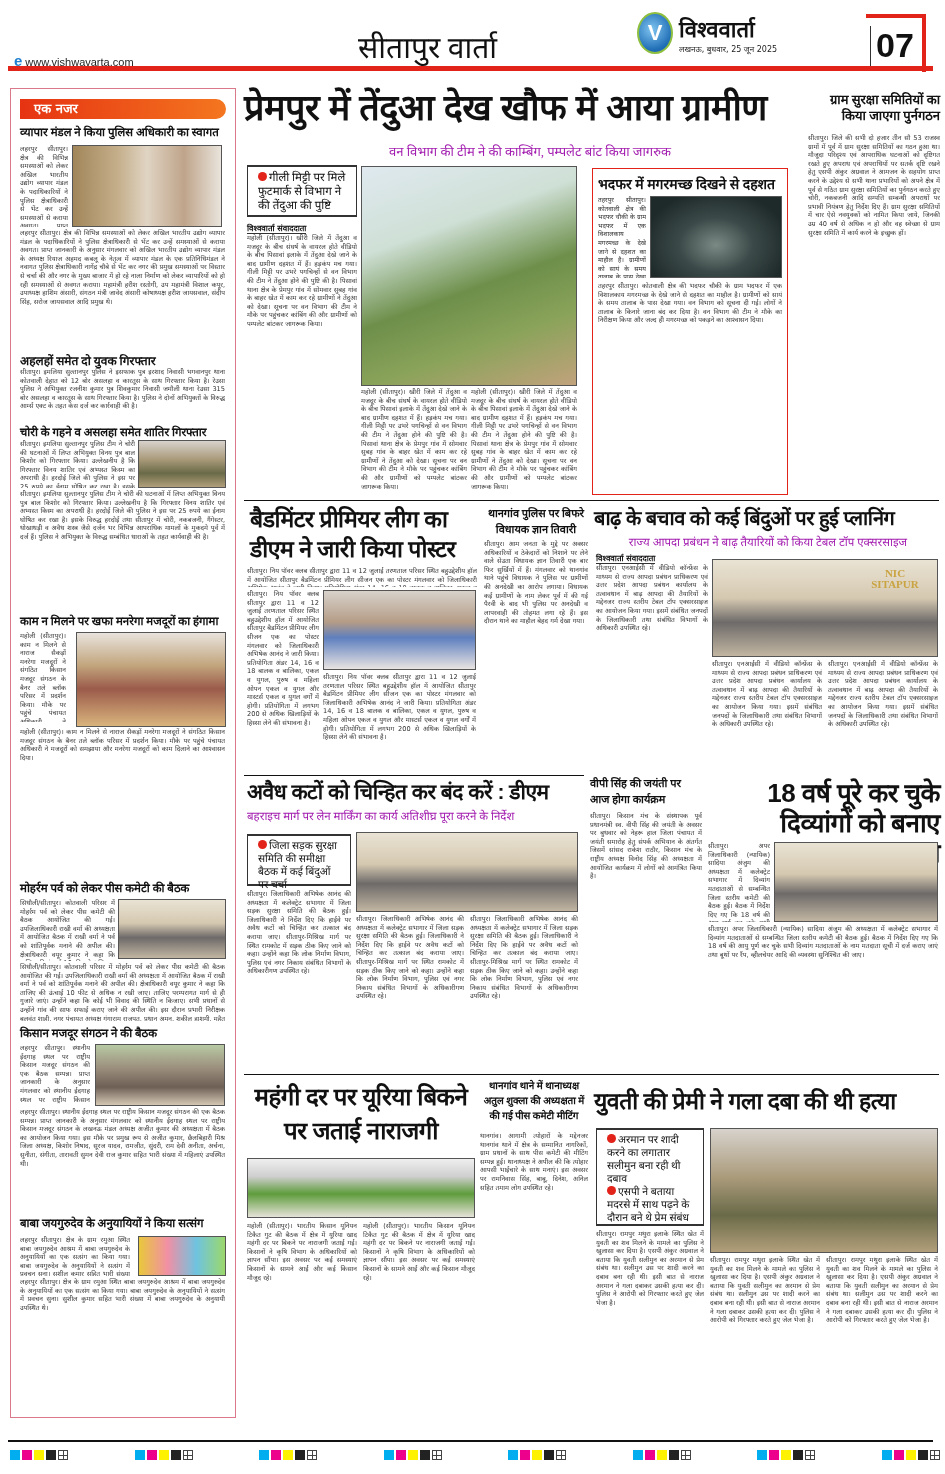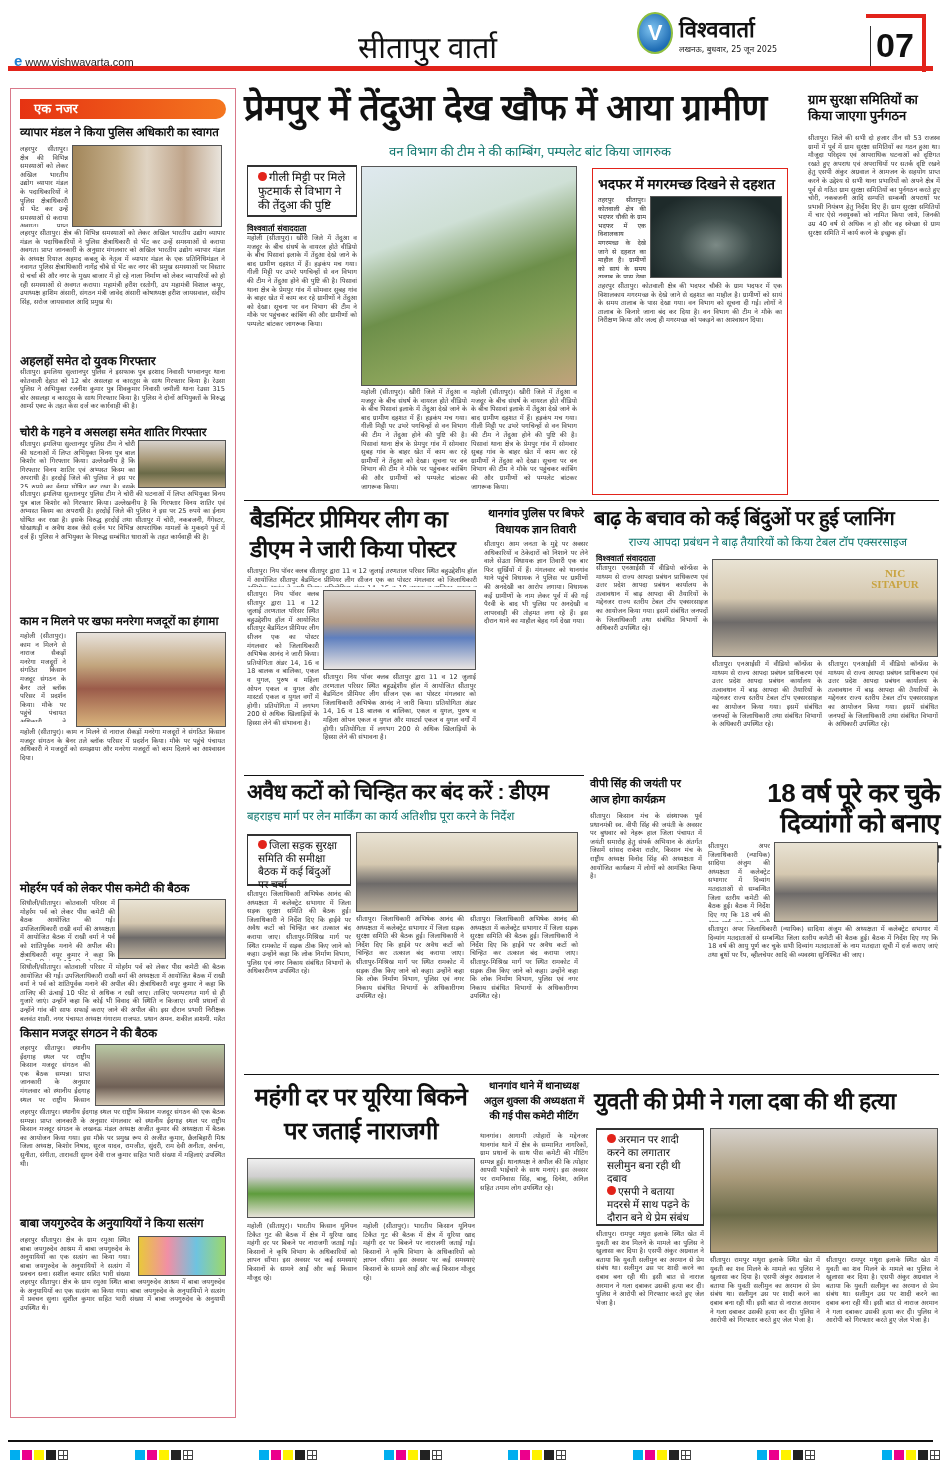--- a/index.html
+++ b/index.html
@@ -24,21 +24,21 @@
 .photo.dark{background:radial-gradient(ellipse at 50% 60%,#7c8a86 0%,#3b4a48 40%,#1e2a2a 80%)}
 .photo.room{background:linear-gradient(180deg,#e9e3d4 0%,#d5c8b0 40%,#6d6a69 65%,#c2b6a2 100%)}
 .photo.crowd{background:linear-gradient(180deg,#e8e3dd 0%,#c2a57d 35%,#9b5b4a 60%,#d9b47d 100%)}
 .photo.police{background:linear-gradient(180deg,#d7d2cc 0%,#a99a7a 40%,#6a6a48 70%,#b29f7b 100%)}
 .photo.farm{background:linear-gradient(180deg,#efefef 0%,#d0cfcf 30%,#5e9c3c 60%,#e6e2d8 100%)}
 .redbox{border:1.5px solid #e2231a}
 .bullet-box{border:1px solid #333;border-top:2px solid #333;border-bottom:2px solid #333;padding:3px 10px;font-size:12px;line-height:15px;font-family:"Liberation Serif",serif;color:#111}
 .dot{display:inline-block;width:9px;height:9px;border-radius:50%;background:#e2231a;margin-right:2px}
 .byline{font-size:8px;font-weight:bold;border-bottom:1px solid #333;display:inline-block}
 .big{font-weight:bold;font-family:"Liberation Sans",sans-serif;color:#111;letter-spacing:-0.5px}
-.sub{font-family:"Liberation Serif",serif;color:#0f766e}
+.sub{font-family:"Liberation Serif",serif;color:#a21caf}
 .rule{background:#111}
 .cmyk{display:flex;gap:2px;align-items:center}
 .cmyk span{display:inline-block;width:10px;height:10px}
 .cmyk .c{background:#00aeef}.cmyk .m{background:#ec008c}.cmyk .y{background:#fff200}.cmyk .k{background:#222}
 .cmyk .reg{border:1px solid #444;background:linear-gradient(#444,#444) center/1px 100% no-repeat,linear-gradient(#444,#444) center/100% 1px no-repeat,#fff}
 </style>
 </head>
 <body>
 
 <div class="abs hdr-url"><span class="e">e</span><span>www.vishwavarta.com</span></div>
@@ -97,21 +97,21 @@
 <div class="abs photo green" style="left:361px;top:166px;width:216px;height:220px"></div>
 <div class="abs txt" style="left:361px;top:388px;width:106px;height:110px">महोली (सीतापुर)। खीरी जिले में तेंदुआ व मजदूर के बीच संघर्ष के वायरल होते वीडियो के बीच पिसावां इलाके में तेंदुआ देखे जाने के बाद ग्रामीण दहशत में हैं। हड़कंप मच गया। गीली मिट्टी पर उभरे पगचिन्हों से वन विभाग की टीम ने तेंदुआ होने की पुष्टि की है। पिसावां थाना क्षेत्र के प्रेमपुर गांव में सोमवार सुबह गांव के बाहर खेत में काम कर रहे ग्रामीणों ने तेंदुआ को देखा। सूचना पर वन विभाग की टीम ने मौके पर पहुंचकर कांबिंग की और ग्रामीणों को पम्पलेट बांटकर जागरूक किया।</div>
 <div class="abs txt" style="left:471px;top:388px;width:106px;height:110px">महोली (सीतापुर)। खीरी जिले में तेंदुआ व मजदूर के बीच संघर्ष के वायरल होते वीडियो के बीच पिसावां इलाके में तेंदुआ देखे जाने के बाद ग्रामीण दहशत में हैं। हड़कंप मच गया। गीली मिट्टी पर उभरे पगचिन्हों से वन विभाग की टीम ने तेंदुआ होने की पुष्टि की है। पिसावां थाना क्षेत्र के प्रेमपुर गांव में सोमवार सुबह गांव के बाहर खेत में काम कर रहे ग्रामीणों ने तेंदुआ को देखा। सूचना पर वन विभाग की टीम ने मौके पर पहुंचकर कांबिंग की और ग्रामीणों को पम्पलेट बांटकर जागरूक किया।</div>
 
 <div class="abs redbox" style="left:592px;top:168px;width:196px;height:327px"></div>
 <div class="abs h-small" style="left:598px;top:174px;width:190px;font-size:14px">भदफर में मगरमच्छ दिखने से दहशत</div>
 <div class="abs txt" style="left:598px;top:196px;width:48px;height:82px;font-size:6.4px">तहरपुर सीतापुर। कोतवाली क्षेत्र की भदफर चौकी के ग्राम भदफर में एक विशालकाय मगरमच्छ के देखे जाने से दहशत का माहौल है। ग्रामीणों को सायं के समय तालाब के पास देखा गया। वन विभाग को सूचना दी गई। लोगों ने तालाब के किनारे जाना बंद कर दिया है। वन विभाग की टीम ने मौके का निरीक्षण किया और जल्द ही मगरमच्छ को पकड़ने का आश्वासन दिया।</div>
 <div class="abs photo dark" style="left:650px;top:196px;width:132px;height:82px"></div>
 <div class="abs txt" style="left:598px;top:282px;width:184px;height:208px">तहरपुर सीतापुर। कोतवाली क्षेत्र की भदफर चौकी के ग्राम भदफर में एक विशालकाय मगरमच्छ के देखे जाने से दहशत का माहौल है। ग्रामीणों को सायं के समय तालाब के पास देखा गया। वन विभाग को सूचना दी गई। लोगों ने तालाब के किनारे जाना बंद कर दिया है। वन विभाग की टीम ने मौके का निरीक्षण किया और जल्द ही मगरमच्छ को पकड़ने का आश्वासन दिया।</div>
 
-<div class="abs h-small" style="left:808px;top:92px;width:132px;font-size:13px;line-height:16px;text-align:left">ग्राम सुरक्षा समितियों का किया जाएगा पुर्नगठन</div>
+<div class="abs h-small" style="left:808px;top:92px;width:132px;font-size:13px;line-height:16px;text-align:right">ग्राम सुरक्षा समितियों का किया जाएगा पुर्नगठन</div>
 <div class="abs txt" style="left:808px;top:134px;width:132px;height:360px">सीतापुर। जिले की सभी दो हजार तीन सौ 53 राजस्व ग्रामों में पूर्व में ग्राम सुरक्षा समितियों का गठन हुआ था। मौजूदा परिदृश्य एवं आपराधिक घटनाओं को दृष्टिगत रखते हुए अपराध एवं अपराधियों पर सतर्क दृष्टि रखने हेतु एसपी अंकुर अग्रवाल ने आमजन के सहयोग प्राप्त करने के उद्देश्य से सभी थाना प्रभारियों को अपने क्षेत्र में पूर्व से गठित ग्राम सुरक्षा समितियों का पुर्नगठन करते हुए चोरी, नकबजनी आदि सम्पत्ति सम्बन्धी अपराधों पर प्रभावी नियंत्रण हेतु निर्देश दिए हैं। ग्राम सुरक्षा समितियों में चार ऐसे नवयुवकों को नामित किया जाये, जिनकी उम्र 40 वर्ष से अधिक न हो और वह स्वेच्छा से ग्राम सुरक्षा समिति में कार्य करने के इच्छुक हों।</div>
 
 <div class="abs rule" style="left:244px;top:500px;width:695px;height:1px"></div>
 
 <div class="abs big" style="left:250px;top:504px;width:228px;font-size:23px;line-height:30px">बैडमिंटर प्रीमियर लीग का डीएम ने जारी किया पोस्टर</div>
 <div class="abs txt" style="left:247px;top:567px;width:230px;height:20px">सीतापुर। निय पॉवर क्लब सीतापुर द्वारा 11 व 12 जुलाई तरणताल परिसर स्थित बहुउद्देशीय हॉल में आयोजित सीतापुर बैडमिंटन प्रीमियर लीग सीजन एक का पोस्टर मंगलवार को जिलाधिकारी अभिषेक आनंद ने जारी किया। प्रतियोगिता अंडर 14, 16 व 18 बालक व बालिका, एकल व युगल, पुरुष व महिला ओपन एकल व युगल और मास्टर्स एकल व युगल वर्गों में होगी। प्रतियोगिता में लगभग 200 से अधिक खिलाड़ियों के हिस्सा लेने की संभावना है।</div>
 <div class="abs txt" style="left:247px;top:590px;width:72px;height:180px">सीतापुर। निय पॉवर क्लब सीतापुर द्वारा 11 व 12 जुलाई तरणताल परिसर स्थित बहुउद्देशीय हॉल में आयोजित सीतापुर बैडमिंटन प्रीमियर लीग सीजन एक का पोस्टर मंगलवार को जिलाधिकारी अभिषेक आनंद ने जारी किया। प्रतियोगिता अंडर 14, 16 व 18 बालक व बालिका, एकल व युगल, पुरुष व महिला ओपन एकल व युगल और मास्टर्स एकल व युगल वर्गों में होगी। प्रतियोगिता में लगभग 200 से अधिक खिलाड़ियों के हिस्सा लेने की संभावना है।</div>
 <div class="abs photo" style="left:323px;top:590px;width:153px;height:80px;background:linear-gradient(180deg,#d8d2cb 0%,#b49c86 40%,#5e7fbf 60%,#e9e4e2 100%)"></div>
 <div class="abs txt" style="left:323px;top:673px;width:153px;height:97px">सीतापुर। निय पॉवर क्लब सीतापुर द्वारा 11 व 12 जुलाई तरणताल परिसर स्थित बहुउद्देशीय हॉल में आयोजित सीतापुर बैडमिंटन प्रीमियर लीग सीजन एक का पोस्टर मंगलवार को जिलाधिकारी अभिषेक आनंद ने जारी किया। प्रतियोगिता अंडर 14, 16 व 18 बालक व बालिका, एकल व युगल, पुरुष व महिला ओपन एकल व युगल और मास्टर्स एकल व युगल वर्गों में होगी। प्रतियोगिता में लगभग 200 से अधिक खिलाड़ियों के हिस्सा लेने की संभावना है।</div>
 

